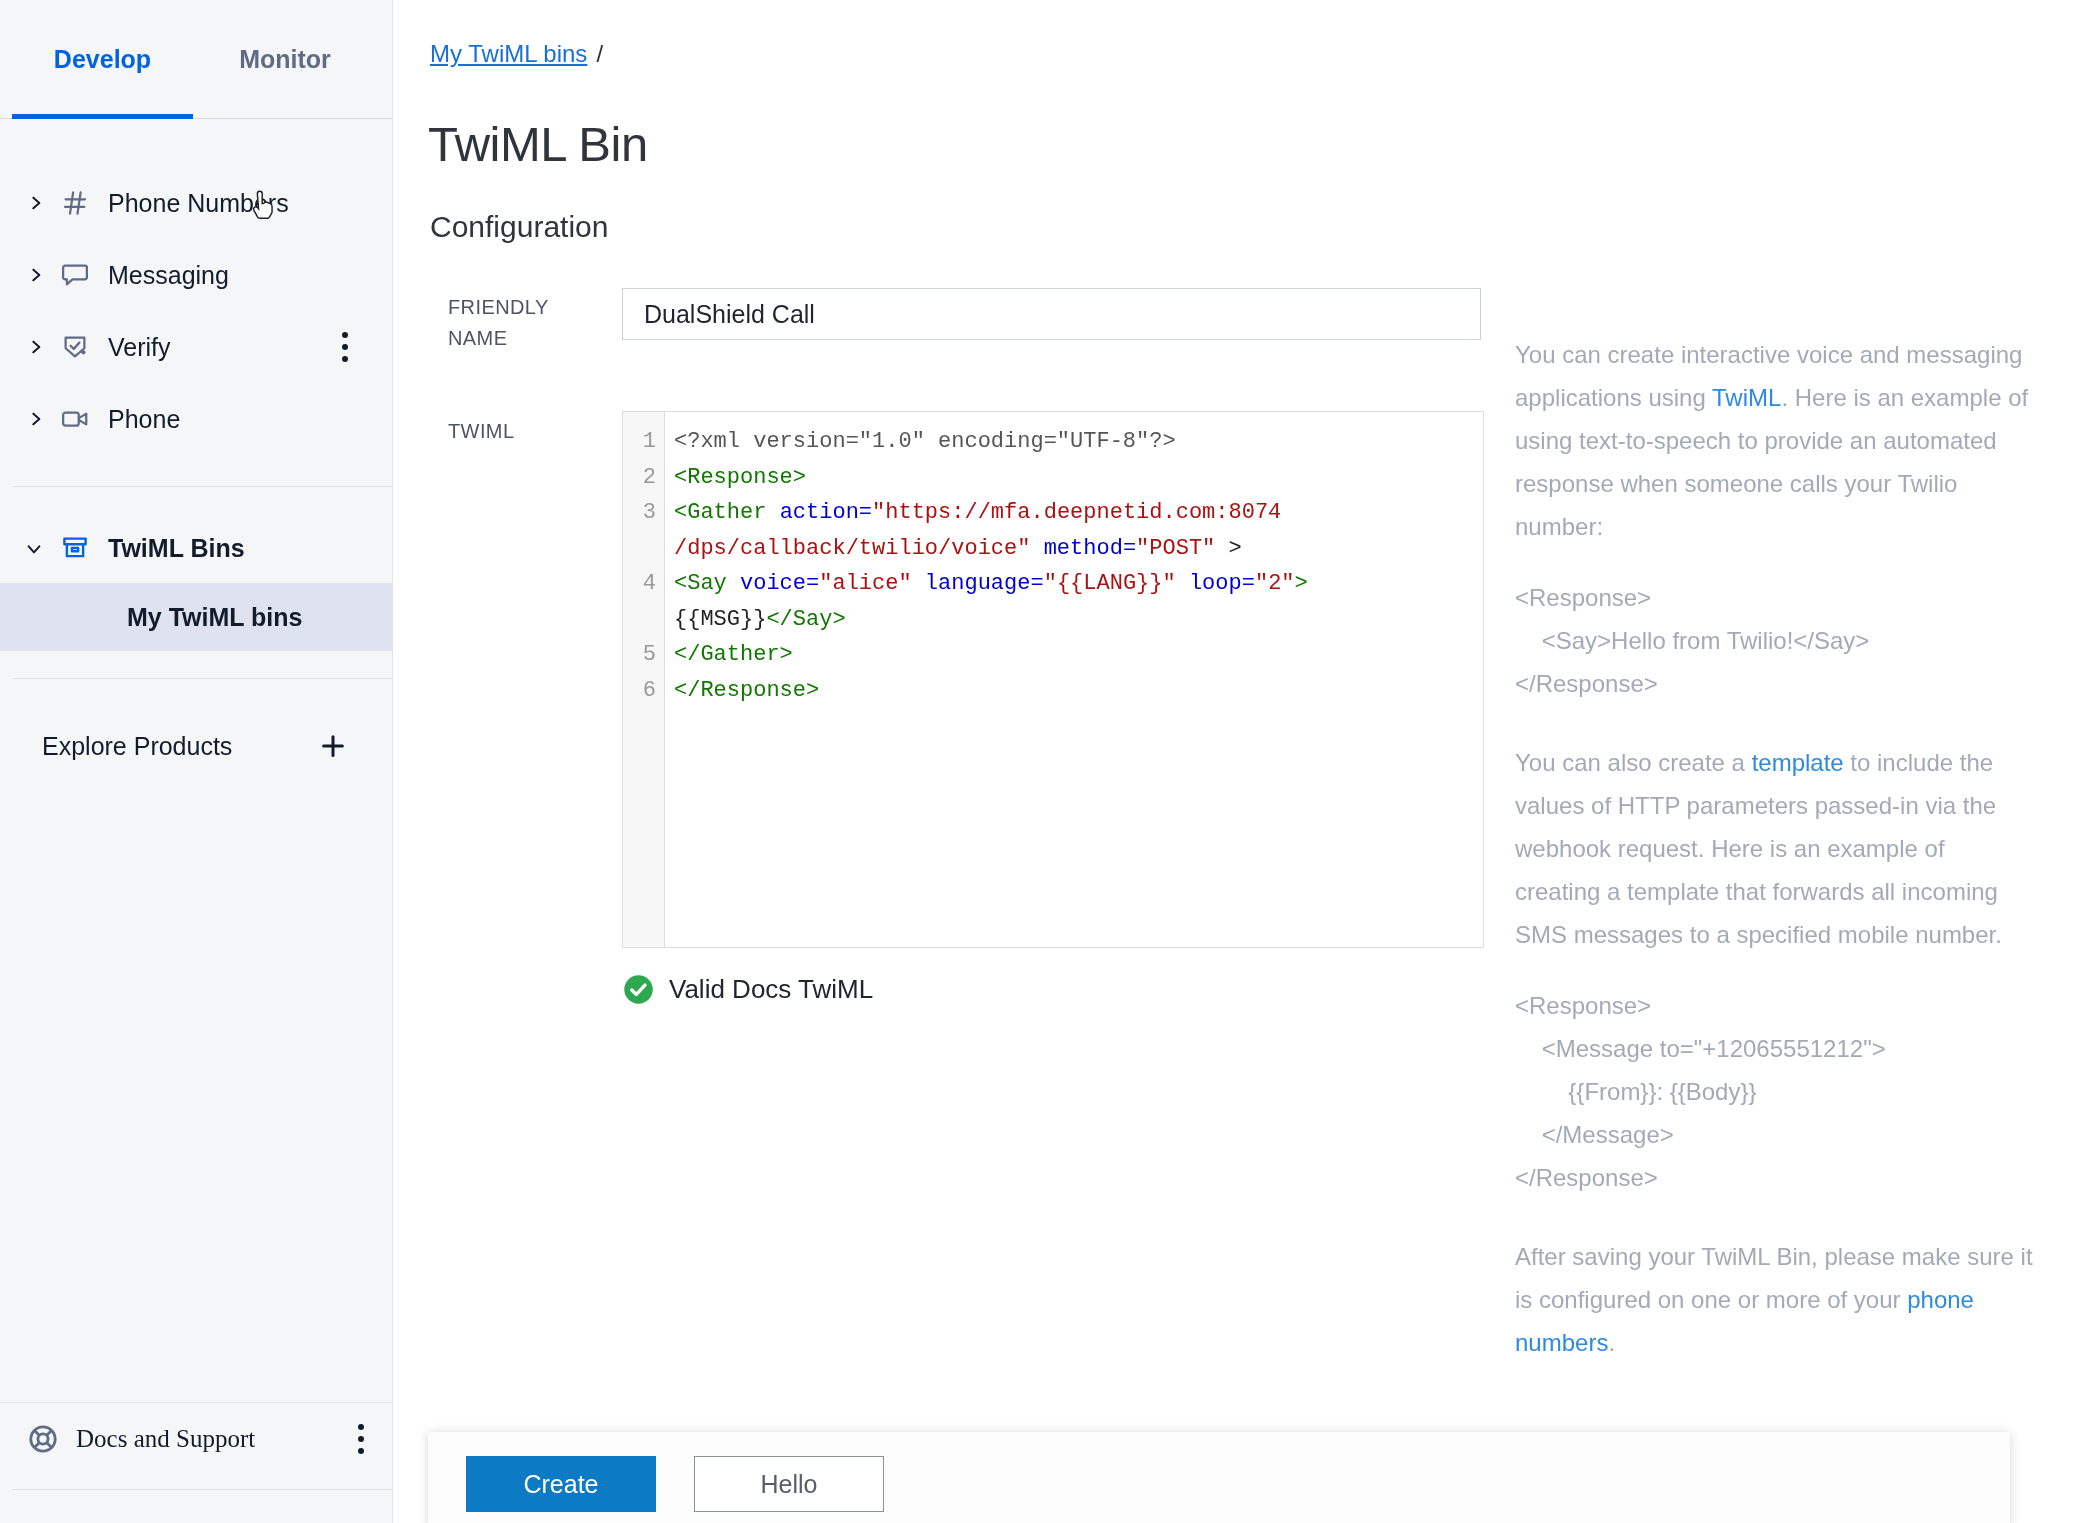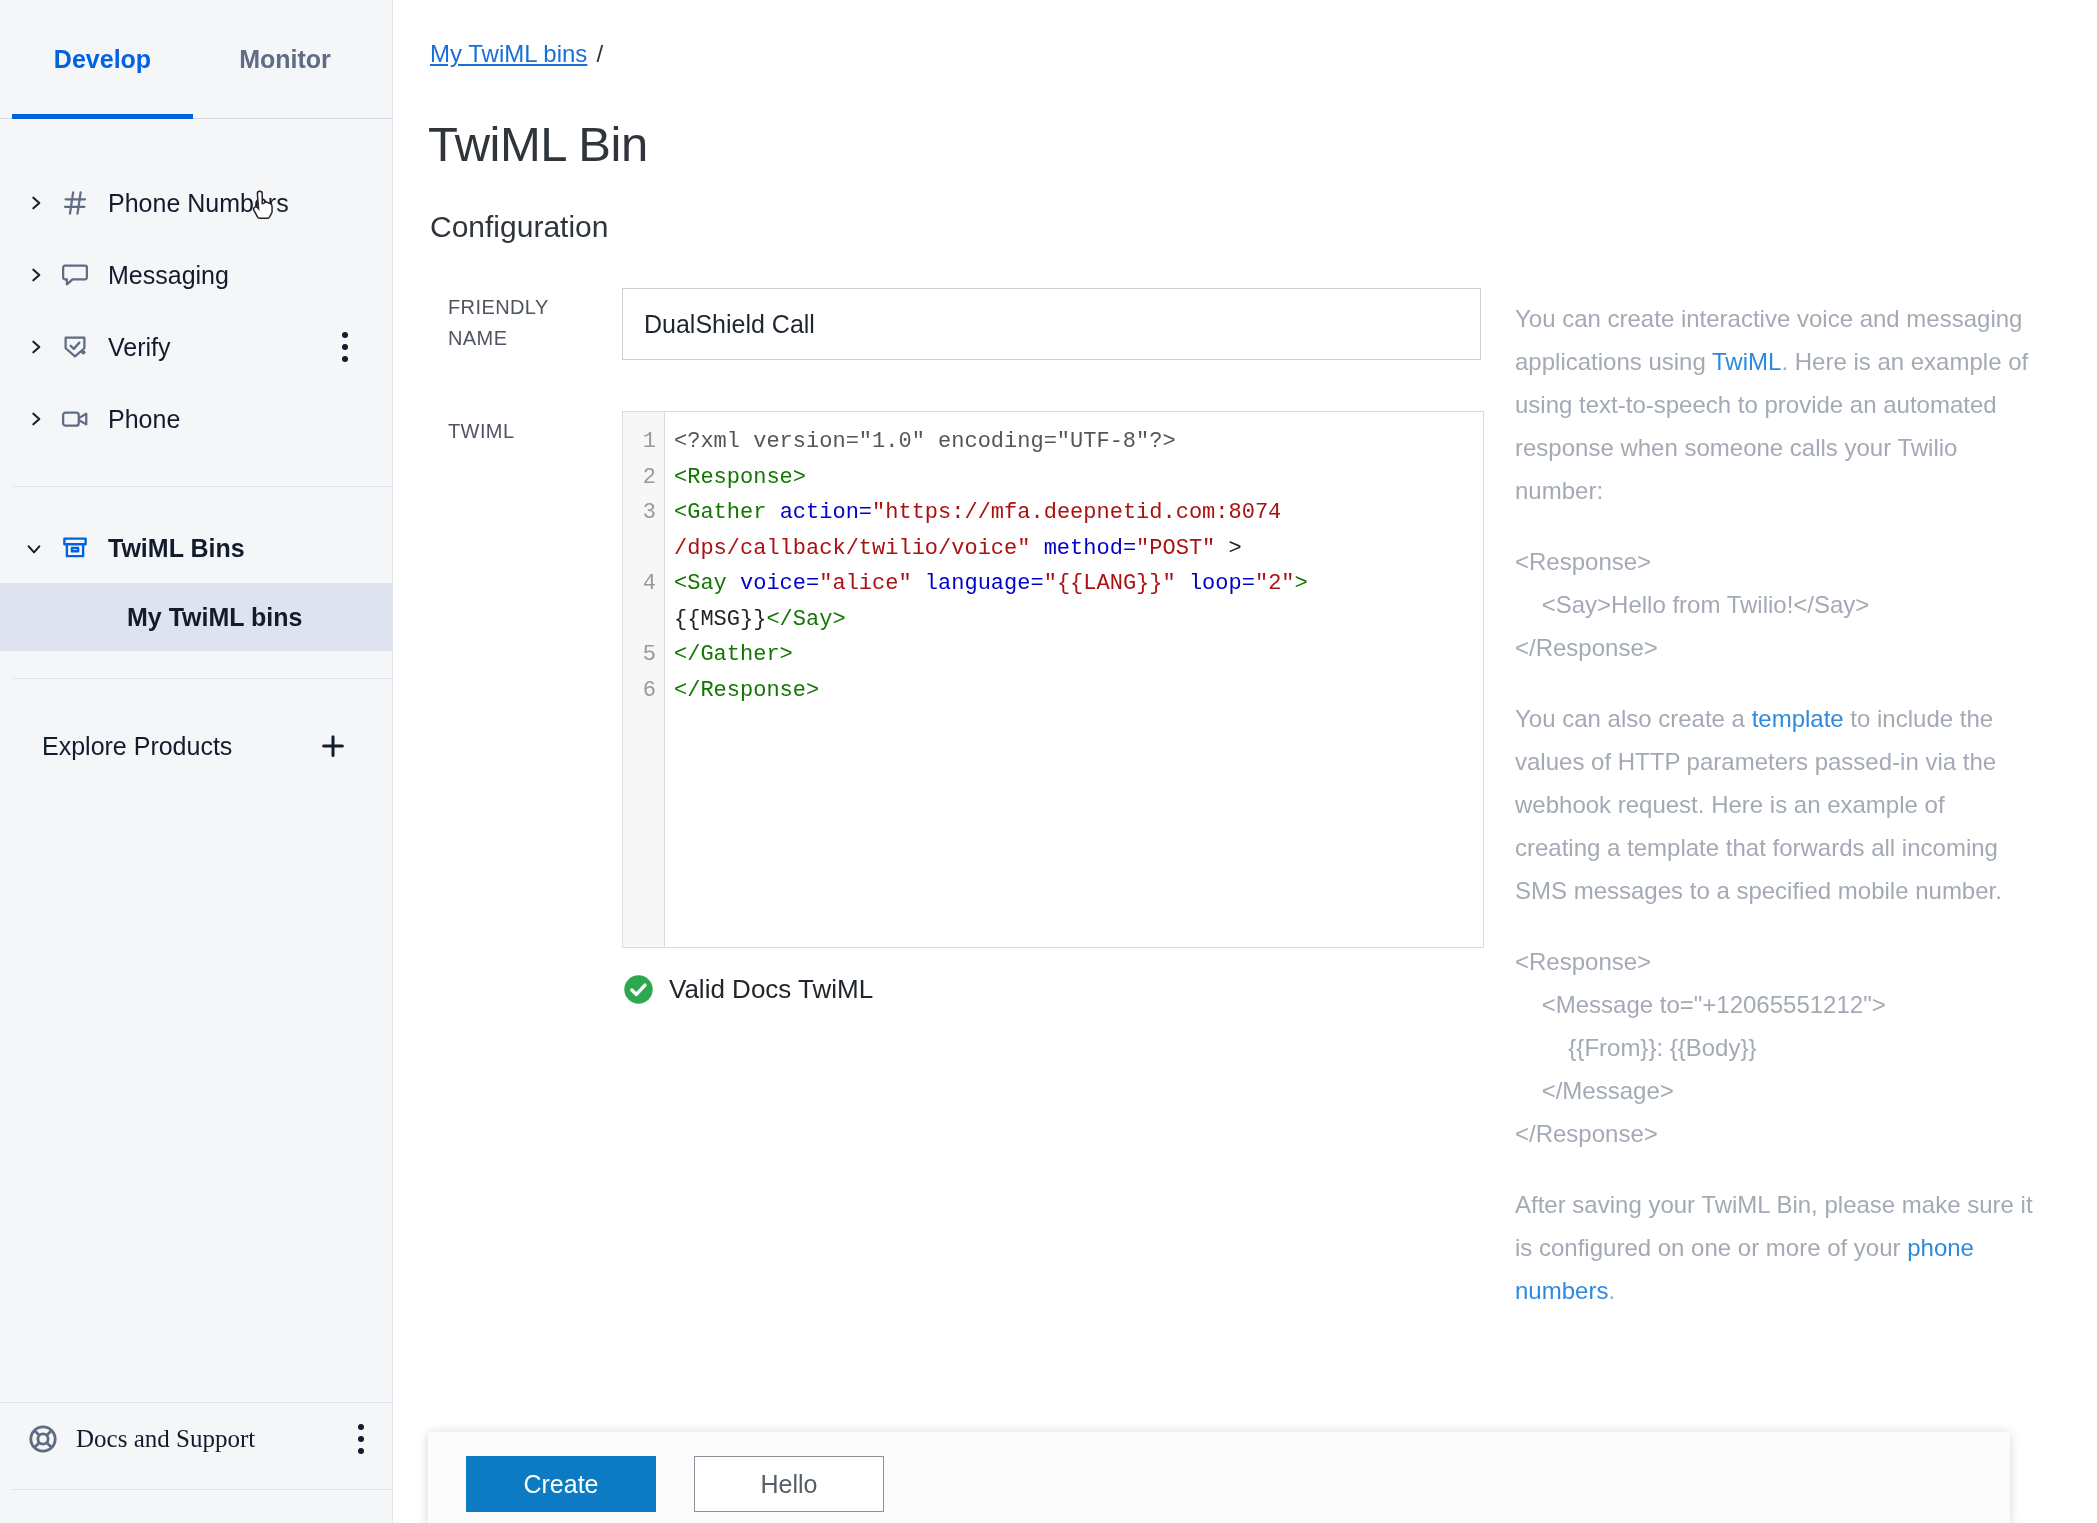--- a/index.html
+++ b/index.html
@@ -50,21 +50,21 @@
   .breadcrumb a { color:var(--link_blue,#1a6fd6); text-decoration:underline; cursor:pointer; }
   .breadcrumb .sep { color:#333; margin-left:9px; }
 
   .page-title { position:absolute; left:428px; top:116px; font-size:49px; font-weight:300; color:#2f353b; letter-spacing:-0.5px; }
   .section-title { position:absolute; left:430px; top:210px; font-size:30px; font-weight:400; color:#2f353b; }
 
   .field-label { position:absolute; font-size:20px; color:#4e5560; letter-spacing:0.4px; line-height:31px; }
   .lbl-friendly { left:448px; top:292px; width:130px; }
   .lbl-twiml { left:448px; top:416px; }
 
-  .friendly-input { position:absolute; left:622px; top:288px; width:859px; height:72px;
+  .friendly-input { position:absolute; left:622px; top:288px; width:859px; height:52px;
       border:1px solid #cdd1d8; background:#fff; font-family:"Liberation Sans",sans-serif;
       font-size:25px; color:#1f2530; padding-left:21px; outline:none; }
 
   .editor { position:absolute; left:622px; top:411px; width:862px; height:537px;
             border:1px solid #d9dce1; background:#fff; display:flex; cursor:text; }
   .gutter { width:42px; background:#f7f7f7; border-right:1px solid #dcdcdc;
             padding:12px 8px 0 0; text-align:right;
             font-family:"Liberation Mono",monospace; font-size:22px; line-height:35.5px; color:#999; }
   .code-area { flex:1; padding:12px 0 0 9px; font-family:"Liberation Mono",monospace;
                font-size:22px; line-height:35.5px; white-space:pre; color:#222; overflow:hidden; }
@@ -73,21 +73,21 @@
   .seg-attr { color:var(--code_attr,#0000cc); }
   .seg-str { color:var(--code_str,#aa1111); }
   .seg-plain { color:var(--code_plain,#222); }
 
   .status { position:absolute; left:623px; top:974px; display:flex; align-items:center; gap:15px; }
   .status .txt { font-size:26px; color:#20262c; }
 
   
   .help { position:absolute; left:1515px; top:297px; width:520px;
           font-size:24px; line-height:43px; color:var(--help_gray,#a3aab5); }
-  .help p { margin-bottom:28px; }
+  .help p { margin-bottom:28px;margin-top:36px; }
   .help .codeblock { margin-bottom:28px; white-space:pre; }
   .help a.hl { color:var(--help_link_blue,#2e8ae0); text-decoration:none; cursor:pointer; }
 
   
   .footer { position:absolute; left:428px; top:1432px; width:1582px; height:95px;
             background:#fcfcfd; box-shadow:0 1px 12px rgba(0,0,0,0.16); border-radius:2px; }
   .btn { position:absolute; top:24px; height:56px; width:190px; font-size:25px;
          display:flex; align-items:center; justify-content:center; cursor:pointer;
          font-family:"Liberation Sans",sans-serif; }
   .btn-create { left:38px; background:var(--create_blue,#0d7bc3); color:#fff; border:none; }

